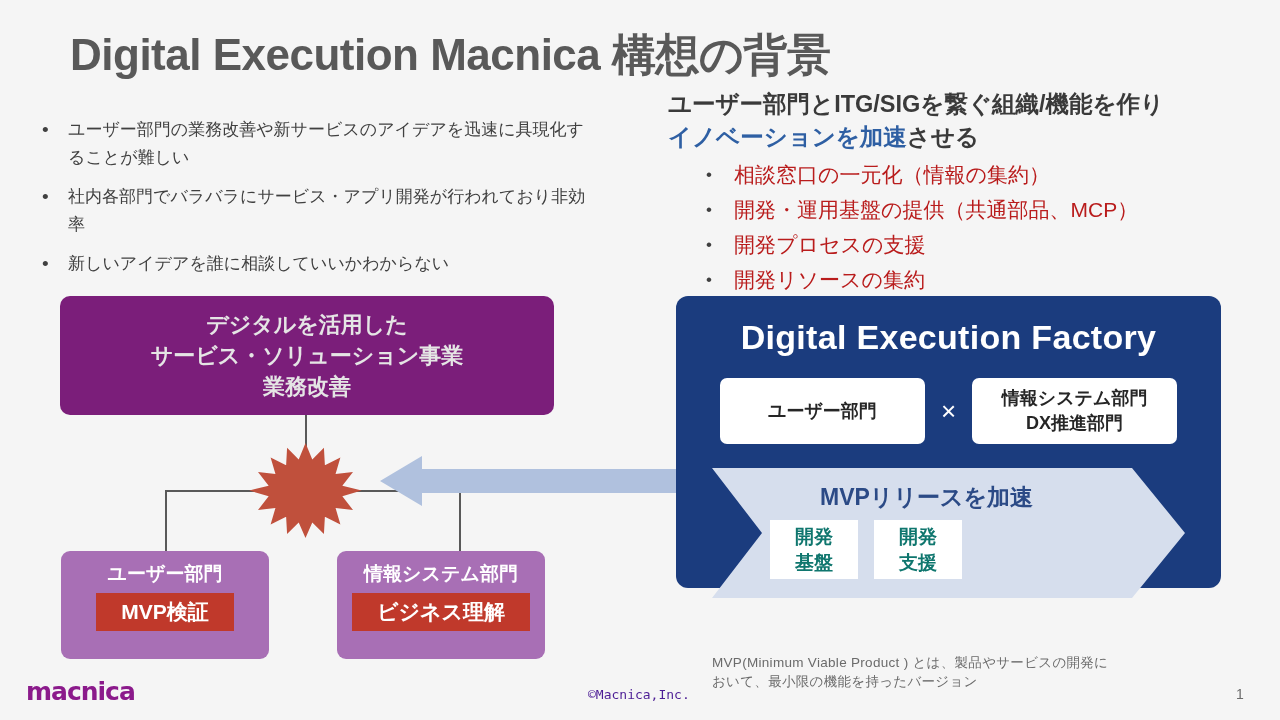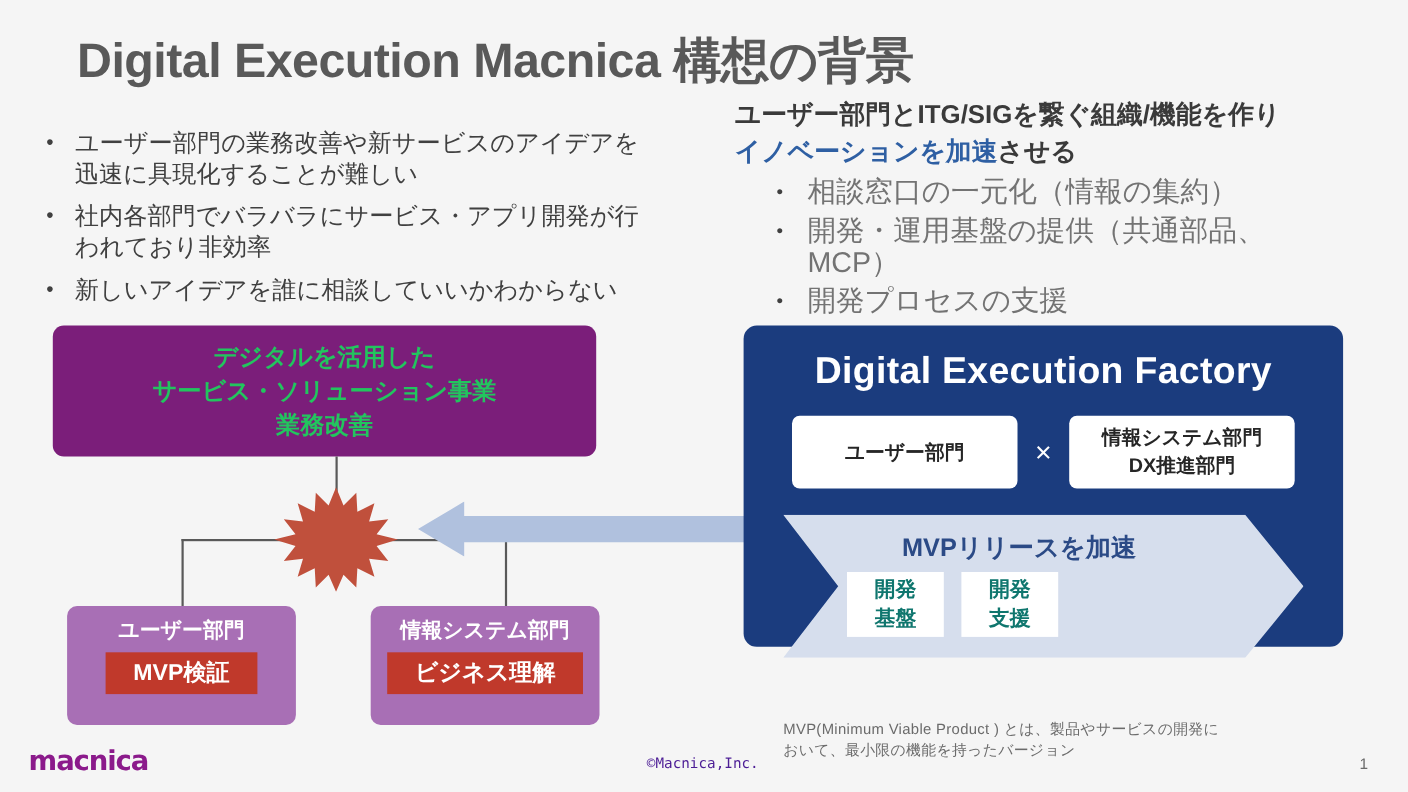--- a/index.html
+++ b/index.html
@@ -17,41 +17,41 @@
   .title{
     position:absolute;left:70px;top:26px;
     font-size:44px;font-weight:bold;color:#595959;
     letter-spacing:-0.5px;white-space:nowrap;
   }
 
   
   .left-bullets{position:absolute;left:36px;top:116px;width:560px;}
   .lb-item{display:flex;margin-bottom:11px;}
   .lb-dot{width:26px;flex:none;font-size:19px;line-height:28px;color:#404040;text-align:left;padding-left:6px;}
-  .lb-text{font-size:22px;line-height:28px;color:#404040;}
+  .lb-text{font-size:17px;line-height:28px;color:#404040;}
 
   
   .right-head{
     position:absolute;left:668px;top:88px;width:600px;
     font-size:23.5px;font-weight:bold;line-height:33px;color:#3A3A3A;
   }
   .accent-blue{color:#2E5FA3;}
 
   
   .right-bullets{position:absolute;left:706px;top:160px;width:520px;}
   .rb-item{display:flex;margin-bottom:6px;}
   .rb-dot{width:28px;flex:none;font-size:17px;line-height:29px;color:#404040;}
-  .rb-text{font-size:26px;line-height:29px;color:#737373;}
+  .rb-text{font-size:21px;line-height:29px;color:#b91c1c;}
 
   
   .purple-box{
-    position:absolute;left:48px;top:296px;width:494px;height:119px;
+    position:absolute;left:60px;top:296px;width:494px;height:119px;
     background:#7B1E7A;border-radius:10px;
     display:flex;align-items:center;justify-content:center;
-    color:#22c55e;font-weight:bold;font-size:22px;line-height:31px;
+    color:#e5e5e5;font-weight:bold;font-size:22px;line-height:31px;
     text-align:center;
   }
 
   
   .line{position:absolute;background:#595959;}
   .v-top{left:305px;top:415px;width:2px;height:76px;}
   .h-mid{left:165px;top:490px;width:296px;height:2px;}
   .v-left{left:165px;top:490px;width:2px;height:62px;}
   .v-right{left:459px;top:490px;width:2px;height:62px;}
 

